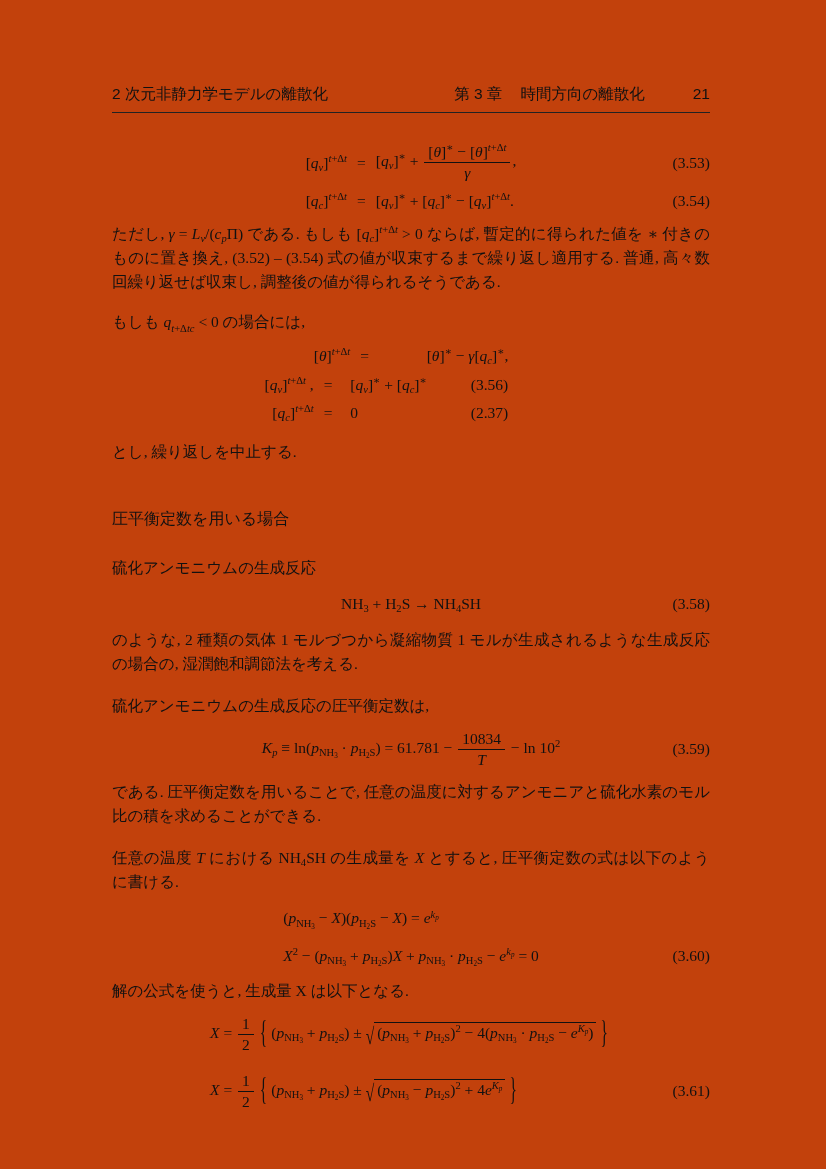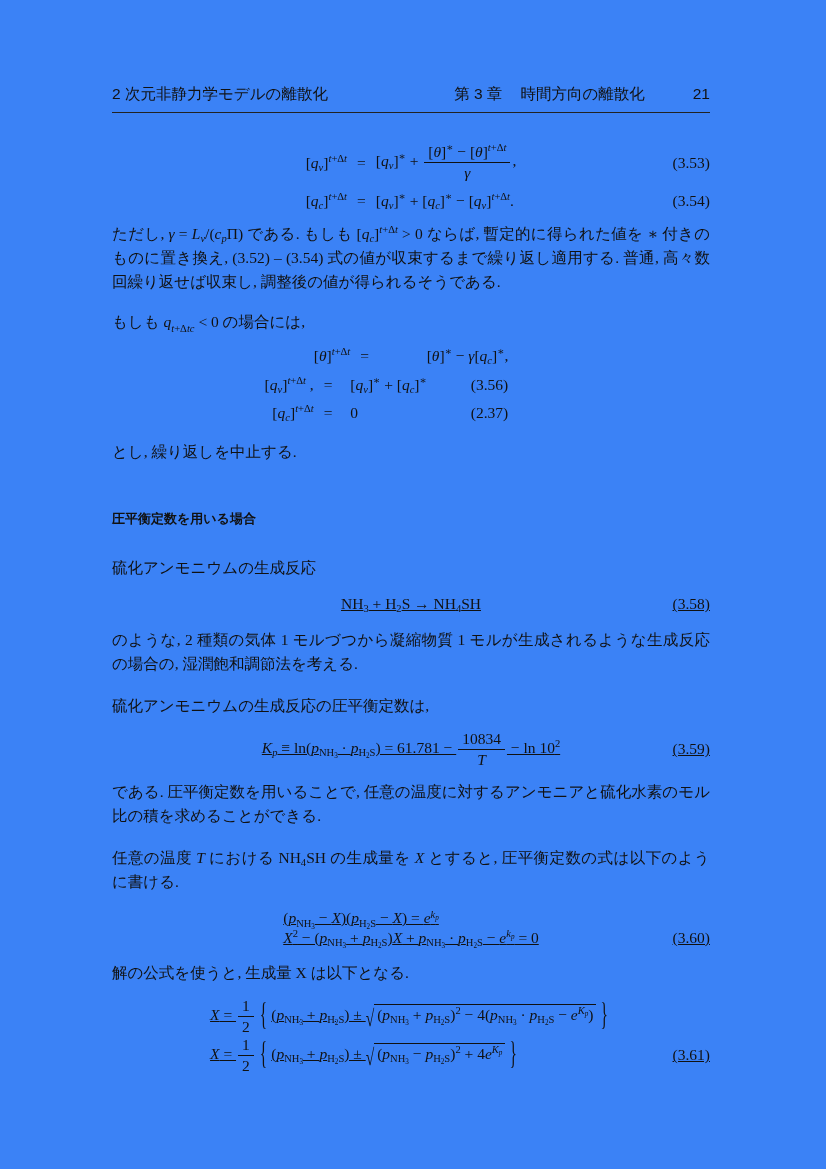--- a/index.html
+++ b/index.html
@@ -1,42 +1,42 @@
 <!DOCTYPE html>
 <html lang="ja"><head>
 <meta charset="utf-8">
 <style>
   html,body{margin:0;padding:0;background:#ffffff;}
   .page{
-    position:relative;width:826px;height:1169px;background:#3b82f6;
+    position:relative;width:826px;height:1169px;background:#c2410c;
     font-family:"Liberation Serif","DejaVu Serif",serif;
     font-size:15.5px;color:#111;box-sizing:border-box;
     padding:84px 116px 0 112px;overflow:hidden;
   }
   
   .header{display:flex;justify-content:space-between;align-items:baseline;
     padding-bottom:7px;border-bottom:1.4px solid #222;
     font-family:"Liberation Sans","DejaVu Sans",sans-serif;font-size:15.5px;}
   .hgroup{display:inline-flex;align-items:baseline;gap:18px;}
   .pagenum{margin-left:30px;}
   .footer{position:absolute;left:112px;right:116px;top:1059px;
     border-top:1.4px solid #222;padding-top:9px;display:flex;
     justify-content:space-between;font-size:14.5px;}
   
   .para{margin:0;line-height:24px;text-align:justify;}
   .shead{font-family:"Liberation Sans","DejaVu Sans",sans-serif;
-    font-weight:bold;font-size:13px;line-height:22px;}
+    font-weight:normal;font-size:16px;line-height:22px;}
   
   .eqgrid{display:grid;grid-template-columns:1fr max-content max-content max-content 1fr;
     align-items:center;row-gap:9px;line-height:1.25;}
   .eqgrid .lhs{text-align:right;white-space:nowrap;}
   .eqgrid .rel{padding:0 10px;}
   .eqgrid .rhs{text-align:left;white-space:nowrap;}
   .eqgrid3{display:grid;grid-template-columns:1fr max-content 1fr;
-    align-items:center;row-gap:0;line-height:1.25;text-decoration:underline;}
+    align-items:center;row-gap:18px;line-height:1.25;}
   .eqgrid3 .line{text-align:left;white-space:nowrap;}
   .lblc{text-align:right;align-self:center;}
   
   sub,sup{font-size:68%;line-height:0;}
   sup{vertical-align:0.55em;}
   sub{vertical-align:-0.3em;}
   .m-i{font-style:italic;}
   .m-f{display:inline-flex;flex-direction:column;text-align:center;
     vertical-align:middle;margin:0 2px;line-height:1.15;}
   .m-f .m-num{display:block;padding:0 4px 1px;}

